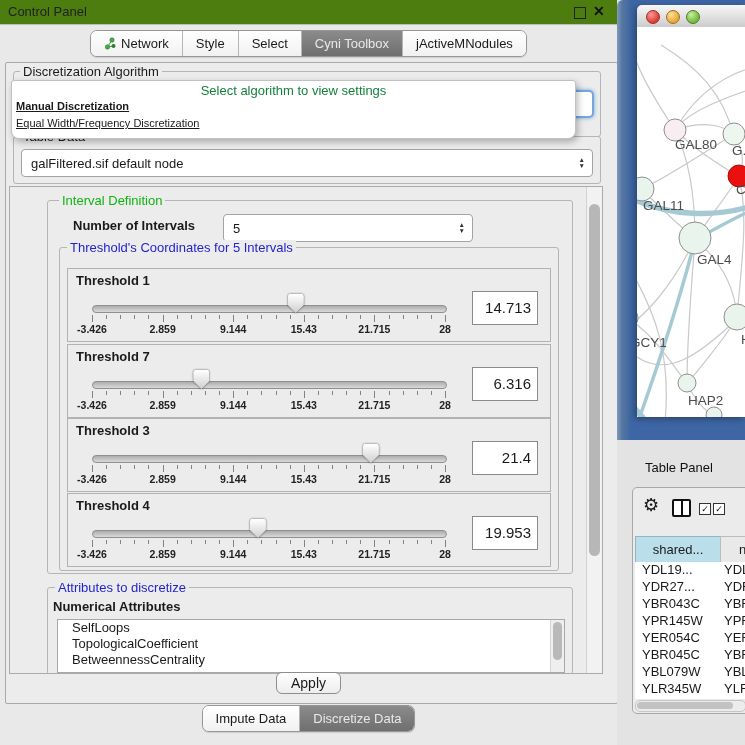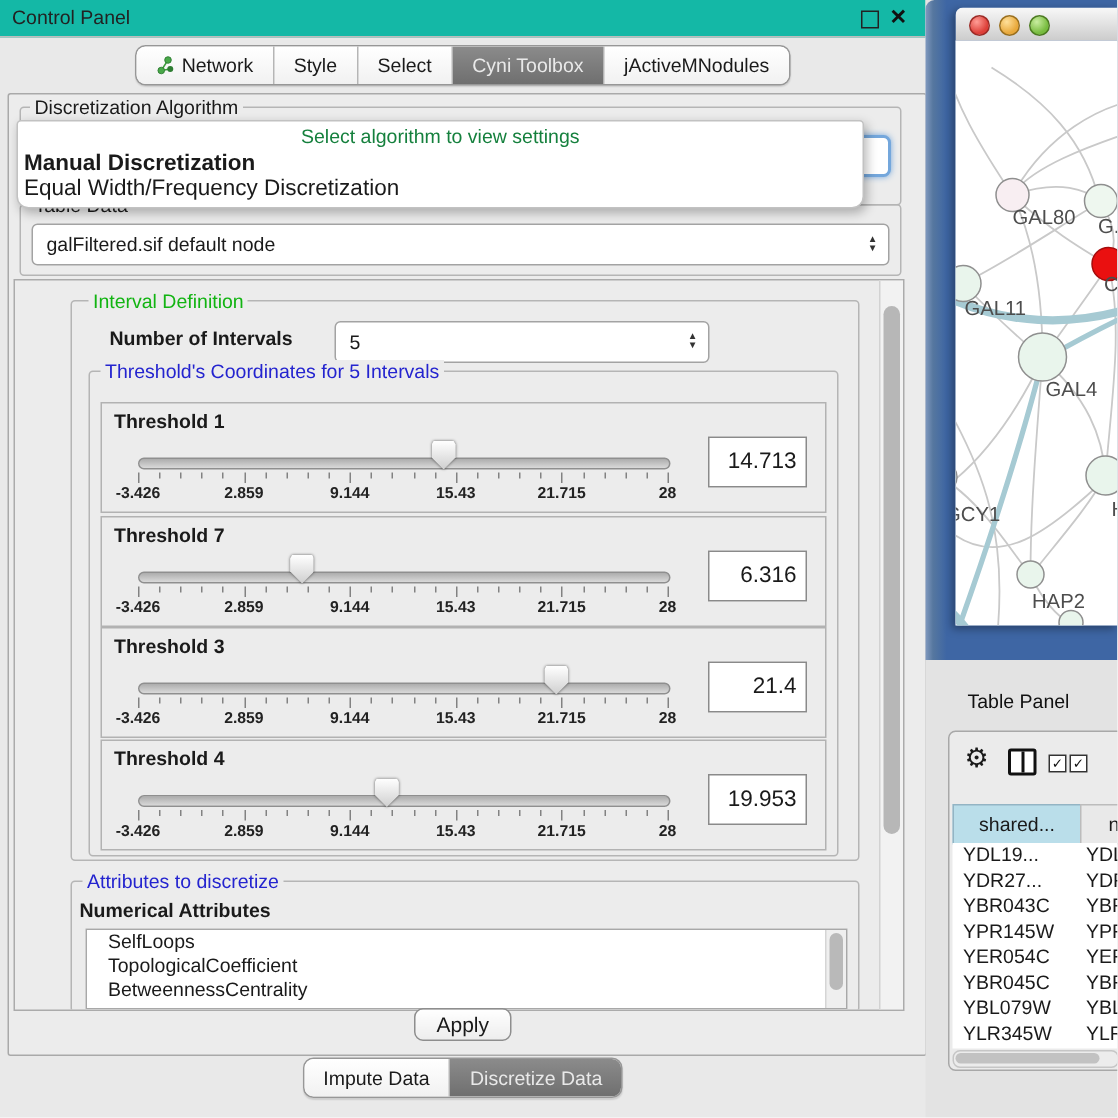--- a/index.html
+++ b/index.html
@@ -1,21 +1,21 @@
 <!DOCTYPE html>
 <html><head>
 <meta charset="utf-8">
 <style>
   html,body{margin:0;padding:0;}
   #stage{position:relative;width:745px;height:745px;overflow:hidden;background:#e9e9e9;
          font-family:"Liberation Sans",sans-serif;color:#1a1a1a;}
   .abs{position:absolute;}
 
   
-  #cp-titlebar{left:0;top:0;width:617px;height:24px;border-bottom:1px solid #bdbdbd;background:#14b8a6;}
+  #cp-titlebar{left:0;top:0;width:617px;height:24px;border-bottom:1px solid #bdbdbd;background:#4d7c0f;}
   #cp-title{left:8px;top:4px;font-size:13px;color:#222;}
   #cp-float{left:574px;top:7px;width:10px;height:10px;border:1.6px solid #222;font-size:0;}
   #cp-close{left:593px;top:3px;font-size:14px;font-weight:bold;color:#111;}
 
   .tabrow{left:0;width:617px;display:flex;justify-content:center;}
   #top-tabs{top:30px;}
   #bottom-tabs{top:705px;}
   .seg-group{display:inline-flex;border:1px solid #979797;border-radius:7px;overflow:hidden;background:#fdfdfd;
              box-shadow:0 1px 1px rgba(0,0,0,.12);}
   .seg{padding:0 13px;height:25px;line-height:25px;font-size:13px;background:linear-gradient(#ffffff,#f1f1f1);
@@ -31,21 +31,21 @@
   .lab-blue{color:#2424cf;}
 
   
   #algo-group{left:13px;top:71px;width:586px;height:64px;}
   #algo-label{left:20px;top:64px;}
   #algo-combo-focus{left:20px;top:90px;width:570px;height:24px;background:#fff;border:2px solid #74a7dc;
                     border-radius:5px;box-shadow:0 0 4px #74a7dc;z-index:1;}
   #algo-popup{left:11px;top:80px;width:563px;height:57px;background:#fff;border:1px solid #c2c2c2;
               border-radius:3px 3px 8px 8px;box-shadow:2px 3px 7px rgba(0,0,0,.28);z-index:2;}
   #algo-popup-header{width:100%;top:2px;text-align:center;font-size:13px;color:#15803d;position:absolute;}
-  .algo-opt{position:absolute;left:4px;font-size:15px;white-space:nowrap;}
+  .algo-opt{position:absolute;left:4px;font-size:11px;white-space:nowrap;text-decoration:underline;}
 
   
   #tdata-group{left:13px;top:136px;width:586px;height:46px;}
   #tdata-label{left:20px;top:129px;}
   .combo{position:absolute;background:#fff;border:1px solid #a3a3a3;border-radius:4px;font-size:13px;}
   .combo .val{position:absolute;left:9px;top:50%;transform:translateY(-50%);white-space:nowrap;}
   .spin{position:absolute;right:7px;top:50%;transform:translateY(-50%);display:flex;flex-direction:column;
         align-items:center;line-height:6px;font-size:6.5px;color:#333;}
   #tdata-combo{left:21px;top:149px;width:570px;height:26px;}
 

